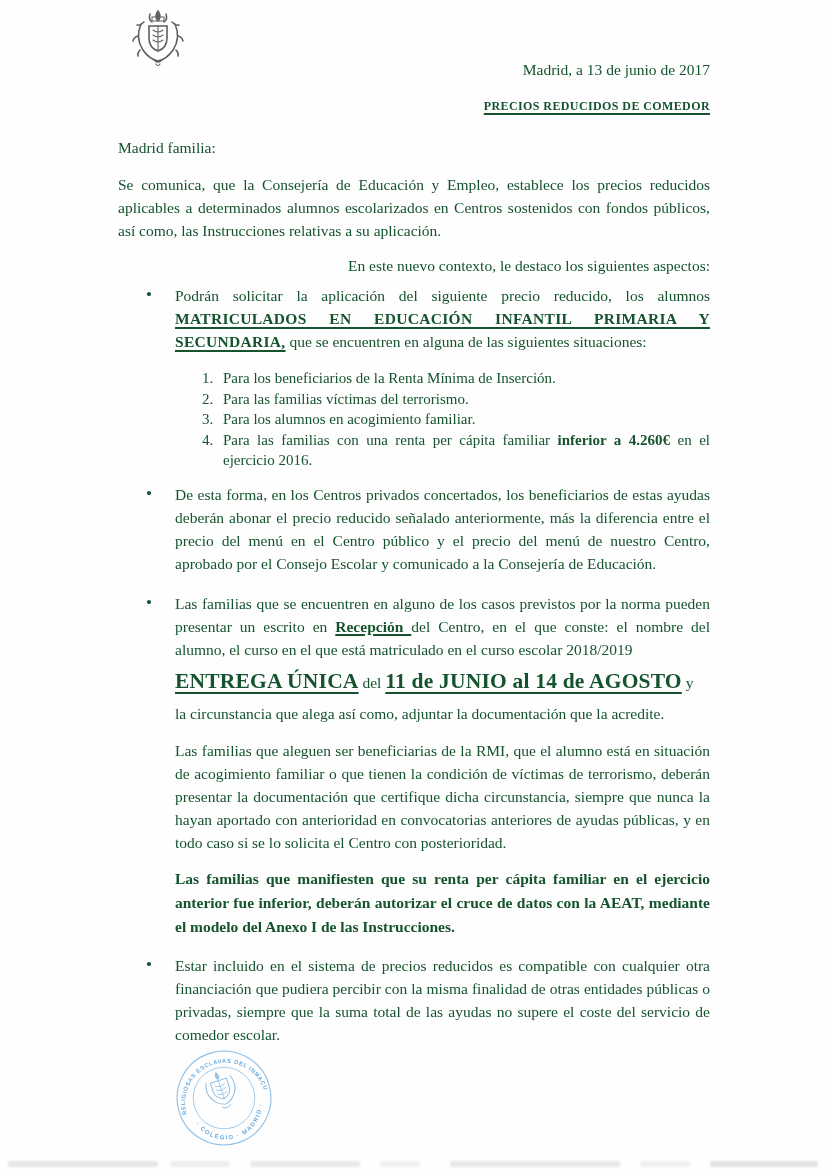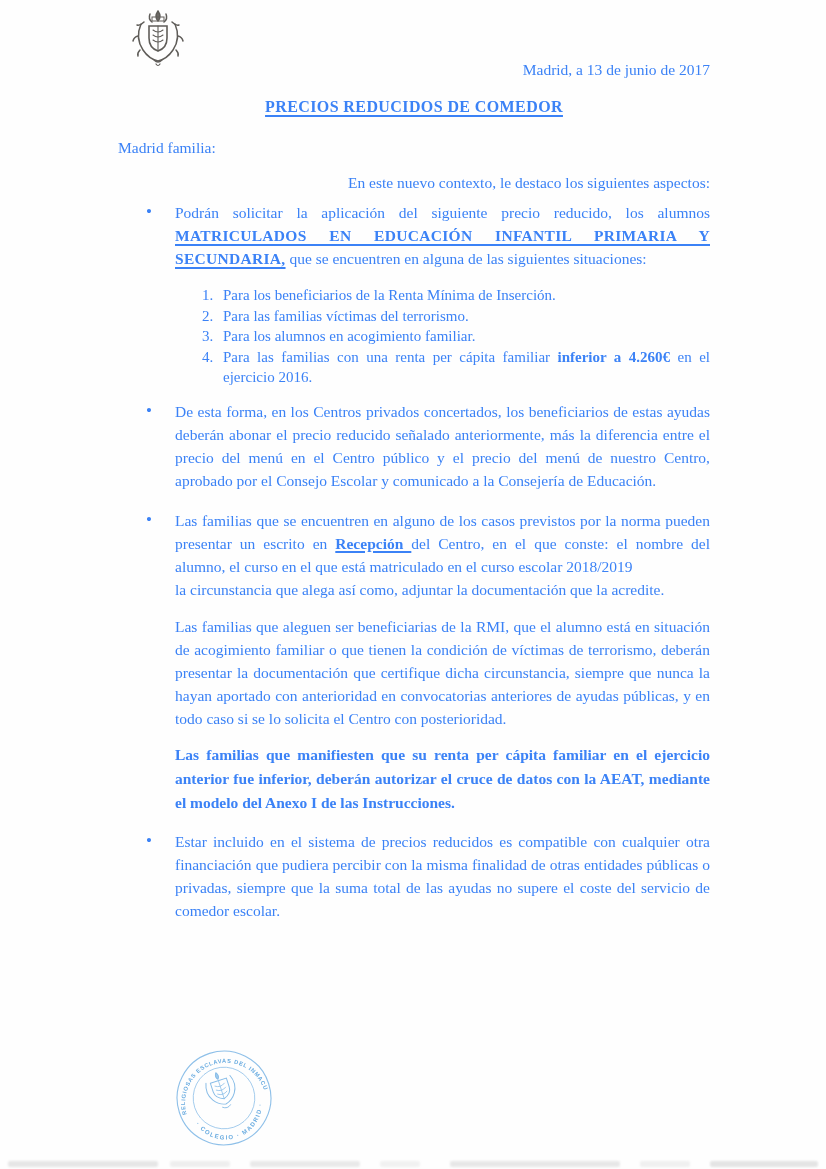--- a/index.html
+++ b/index.html
@@ -3,39 +3,39 @@
 <meta charset="utf-8">
 <style>
   * { margin:0; padding:0; box-sizing:border-box; }
   html,body { background:#ffffff; }
   .page {
     position:relative;
     width:826px; height:1169px;
     background:#fefefe;
     overflow:hidden;
     font-family:"Liberation Serif","DejaVu Serif",serif;
-    color:#3b82f6;
+    color:#14532d;
   }
   .content { padding:0 116px 0 118px; }
 
   
   .crest {
     position:absolute; left:128px; top:8px; width:60px; height:62px;
     opacity:.88; filter:blur(.3px);
   }
 
   .date-line {
     margin-top:58px;
     text-align:right;
     font-size:15.5px; line-height:23px;
   }
   .doc-title {
     margin-top:14px;
-    text-align:center;
-    font-size:16px; font-weight:bold; letter-spacing:.4px;
+    text-align:right;
+    font-size:12px; font-weight:bold; letter-spacing:.4px;
     line-height:23px;
   }
   .doc-title span {
     text-decoration:underline;
     text-decoration-thickness:1.5px;
     text-underline-offset:3px;
   }
   .school-name {
     margin-top:11px;
     font-size:16.5px; font-weight:bold; letter-spacing:.3px;
@@ -167,39 +167,41 @@
 
     <div class="date-line">Madrid, a 13 de junio de 2017</div>
 
     <div class="doc-title">
       <span>PRECIOS REDUCIDOS DE COMEDOR</span>
     </div>
 
 
     <div class="salutation">Madrid familia:</div>
 
+    <p class="para p-intro">Se comunica, que la Consejería de Educación y Empleo, establece los precios reducidos aplicables a determinados alumnos escolarizados en Centros sostenidos con fondos públicos, así como, las Instrucciones relativas a su aplicación.</p>
 
     <p class="para p-context">En este nuevo contexto, le destaco los siguientes aspectos:</p>
 
     <ul class="bullets">
 
       <li>
         <span>Podrán solicitar la aplicación del siguiente precio reducido, los alumnos </span><span class="emph-caps">MATRICULADOS EN EDUCACIÓN INFANTIL PRIMARIA Y SECUNDARIA,</span><span> que se encuentren en alguna de las siguientes situaciones:</span>
         <ol class="numbered">
           <li>Para los beneficiarios de la Renta Mínima de Inserción.</li>
           <li>Para las familias víctimas del terrorismo.</li>
           <li>Para los alumnos en acogimiento familiar.</li>
           <li><span>Para las familias con una renta per cápita familiar </span><span class="bold">inferior a 4.260€</span><span> en el ejercicio 2016.</span></li>
         </ol>
       </li>
 
       <li class="gap">De esta forma, en los Centros privados concertados, los beneficiarios de estas ayudas deberán abonar el precio reducido señalado anteriormente, más la diferencia entre el precio del menú en el Centro público y el precio del menú de nuestro Centro, aprobado por el Consejo Escolar y comunicado a la Consejería de Educación.</li>
 
       <li class="gap2">
         <div><span>Las familias que se encuentren en alguno de los casos previstos por la norma pueden presentar un escrito en </span><span class="u-bold">Recepción </span><span>del Centro, en el que conste: el nombre del alumno, el curso en el que está matriculado en el curso escolar 2018/2019</span></div>
+        <div class="entrega-line"><span class="entrega-big">ENTREGA ÚNICA</span><span class="entrega-small"> del </span><span class="entrega-big">11 de JUNIO al 14 de AGOSTO</span><span class="entrega-small"> y</span></div>
         <div>la circunstancia que alega así como, adjuntar la documentación que la acredite.</div>
       </li>
     </ul>
 
     <p class="para indent-para p-rmi">Las familias que aleguen ser beneficiarias de la RMI, que el alumno está en situación de acogimiento familiar o que tienen la condición de víctimas de terrorismo, deberán presentar la documentación que certifique dicha circunstancia, siempre que nunca la hayan aportado con anterioridad en convocatorias anteriores de ayudas públicas, y en todo caso si se lo solicita el Centro con posterioridad.</p>
 
     <p class="para indent-para p-aeat">Las familias que manifiesten que su renta per cápita familiar en el ejercicio anterior fue inferior, deberán autorizar el cruce de datos con la AEAT, mediante el modelo del Anexo I de las Instrucciones.</p>
 
     <ul class="bullets" style="margin-top:15px;">
       <li>Estar incluido en el sistema de precios reducidos es compatible con cualquier otra financiación que pudiera percibir con la misma finalidad de otras entidades públicas o privadas, siempre que la suma total de las ayudas no supere el coste del servicio de comedor escolar.</li>

